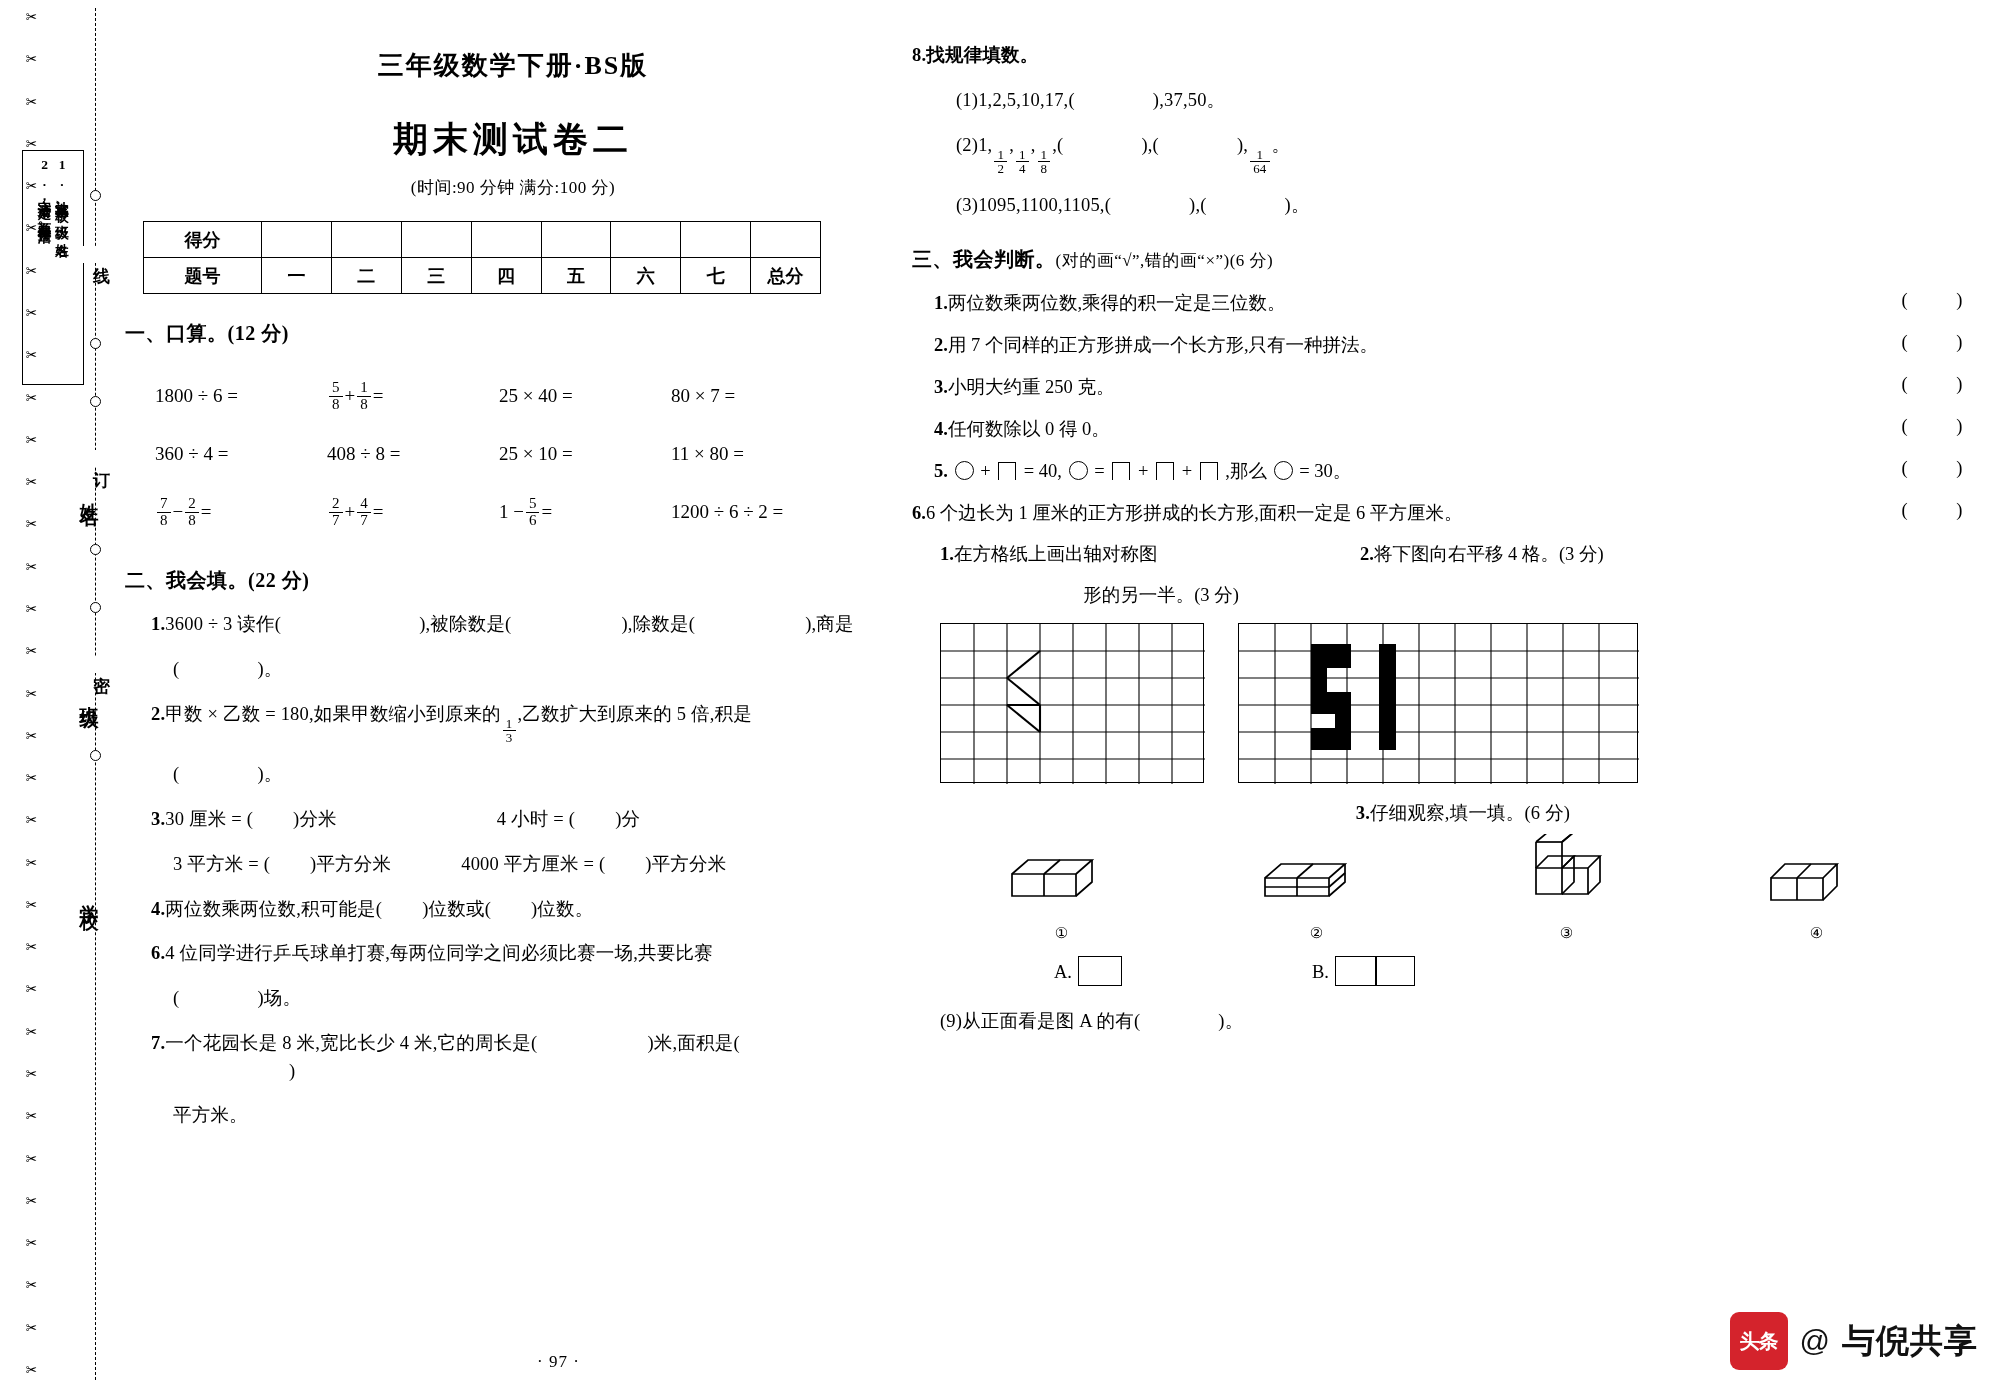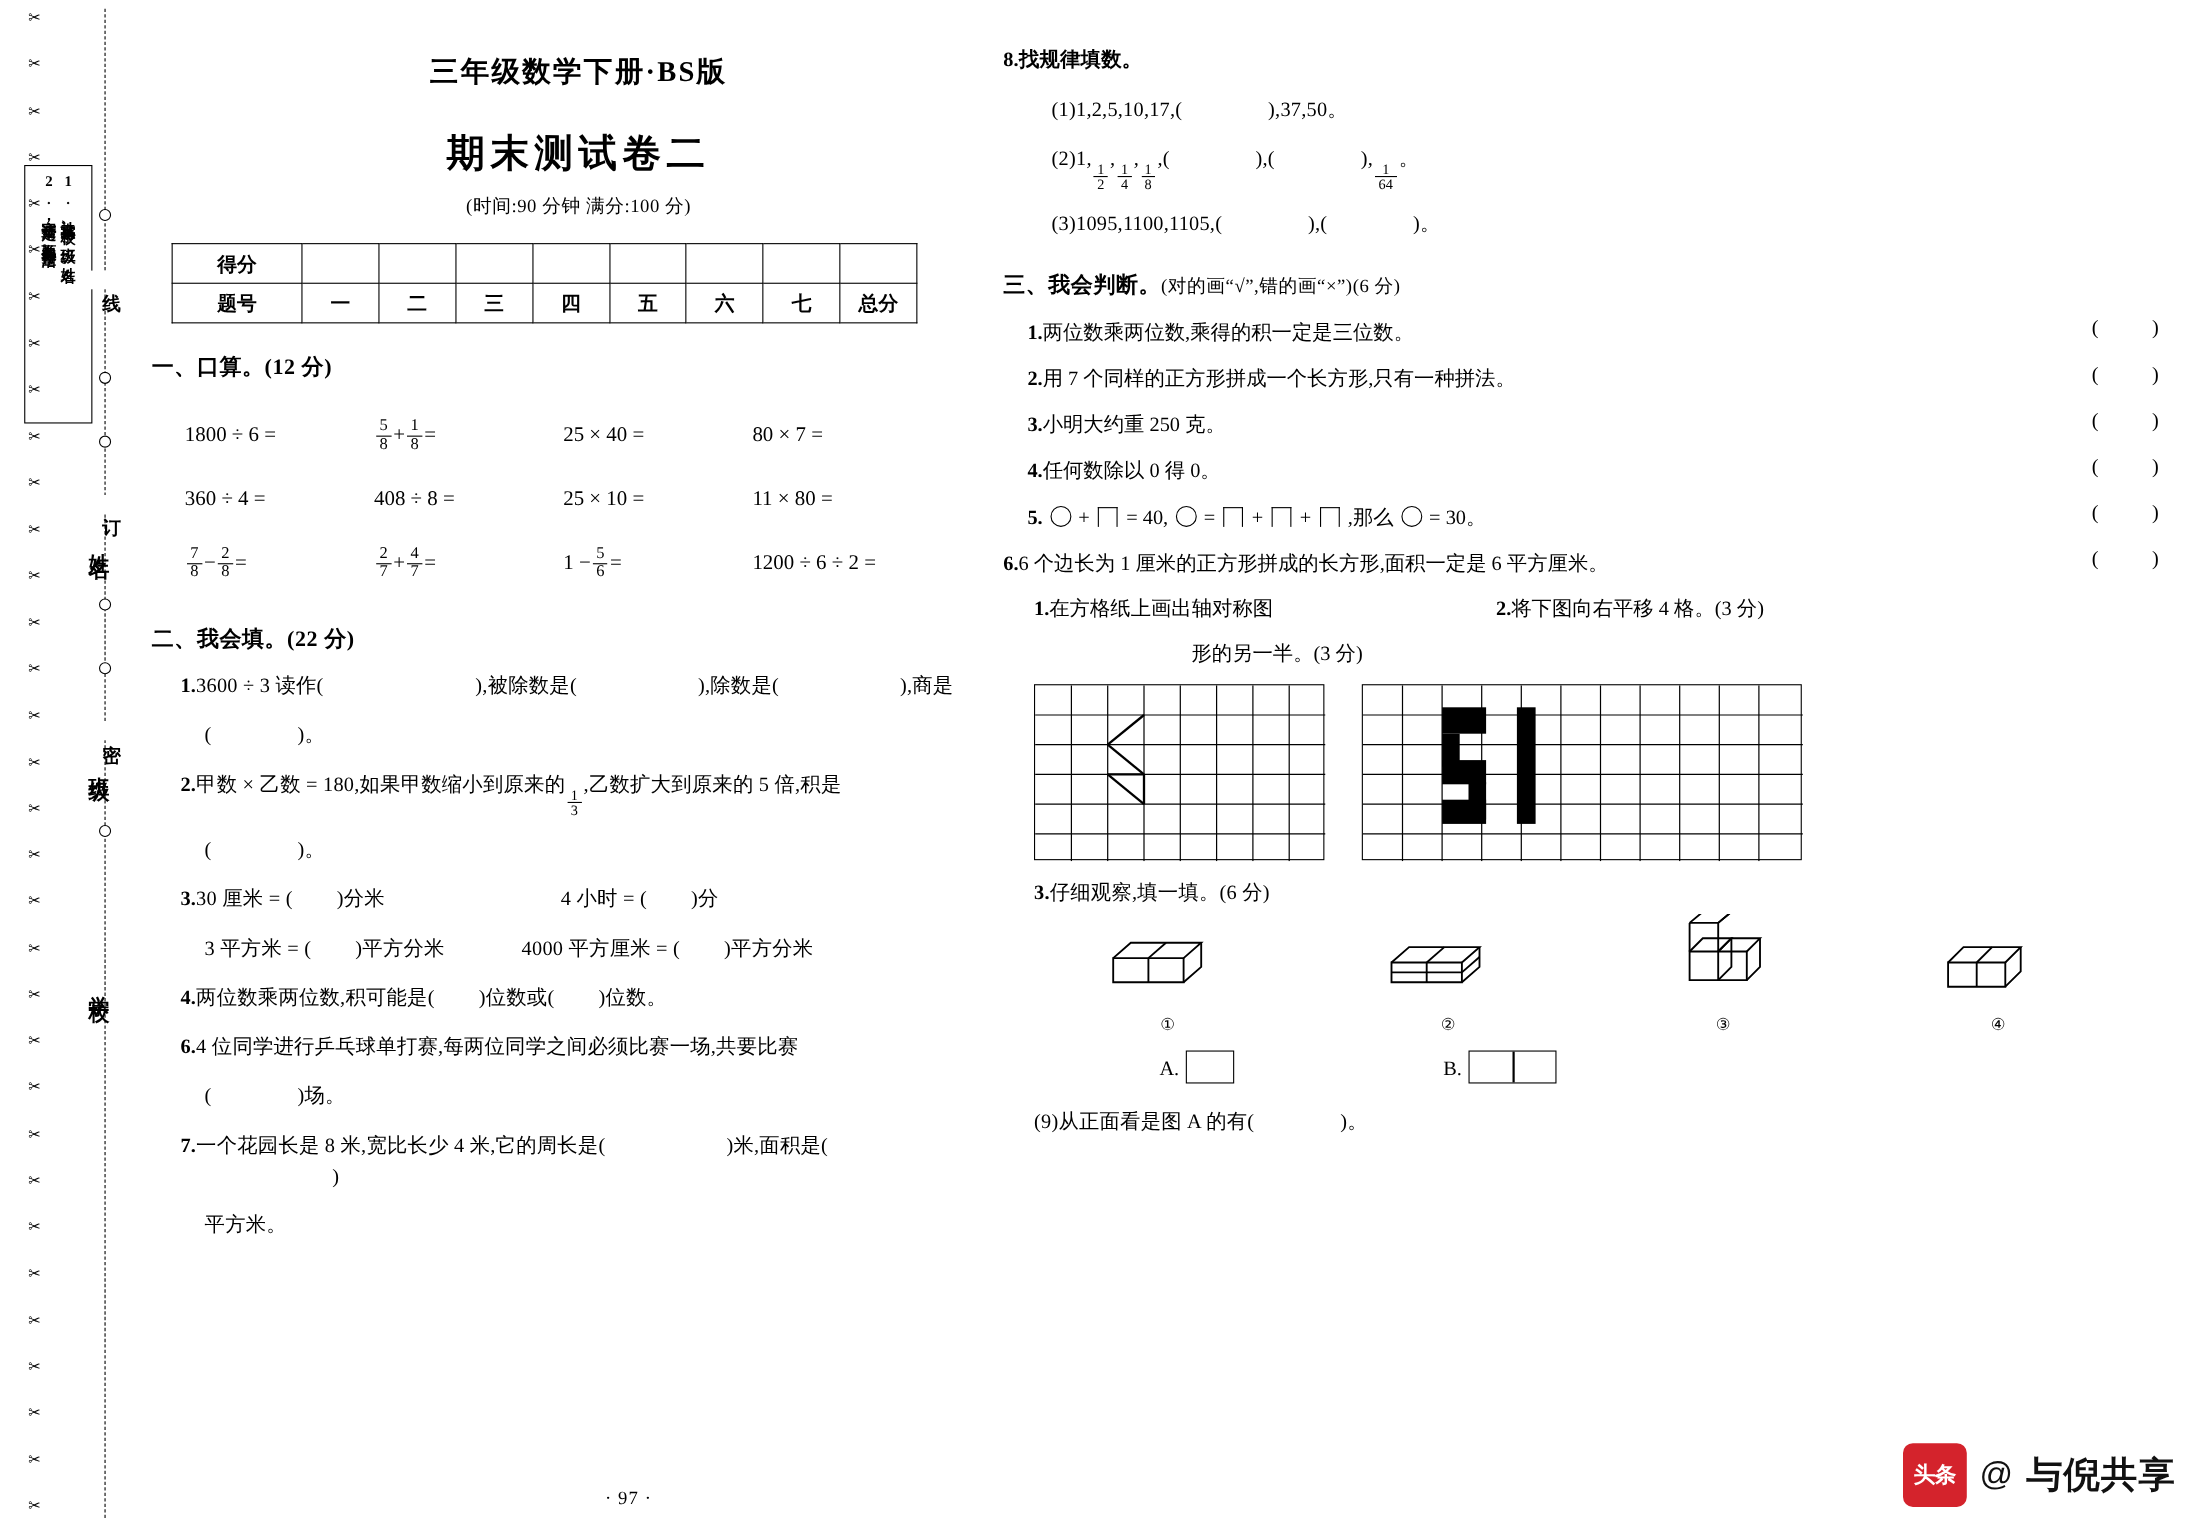--- a/index.html
+++ b/index.html
@@ -33,21 +33,21 @@
   .rail-word { position:absolute; left:0; width:34px; writing-mode:vertical-rl;
      text-orientation:upright; font-size:17px; font-weight:700; letter-spacing:3px;
      background:#fff; padding:7px 0; text-align:center; }
   .rail-dot { position:absolute; left:11px; width:11px; height:11px; border:1.5px solid #000;
      border-radius:50%; background:#fff; }
   .stu-field { position:absolute; left:58px; width:44px; writing-mode:vertical-rl;
      text-orientation:upright; font-size:19px; font-weight:700; letter-spacing:5px; }
 
   
   .col { position:absolute; top:0; height:1388px; }
-  .col-left  { left:112px;  width:780px; padding:26px 14px 0 22px; }
+  .col-left  { left:99px;  width:780px; padding:26px 14px 0 22px; }
   .col-right { left:900px; width:1100px; padding:26px 14px 0 4px; }
 
   .hdr-sub { text-align:center; font-size:26px; font-weight:700;
      font-family:"Liberation Serif", serif; letter-spacing:2px; margin:22px 0 0 40px; }
   .hdr-title { text-align:center; font-size:35px; font-weight:700; letter-spacing:5px;
      margin:33px 0 0 40px; }
   .hdr-meta { text-align:center; font-size:17px; margin:13px 0 0 40px; letter-spacing:.5px; }
 
   
   table.score { border-collapse:collapse; width:678px; margin:22px 0 0 22px; table-layout:fixed; }
@@ -469,21 +469,21 @@
             <rect x="72" y="44" width="16" height="30"></rect>
             <rect x="72" y="68" width="40" height="22"></rect>
             <rect x="96" y="88" width="16" height="34"></rect>
             <rect x="72" y="104" width="40" height="22"></rect>
             <rect x="140" y="20" width="17" height="106"></rect>
           </g>
         </svg>
       </div>
     </div>
 
-    <div class="q" style="margin-left:36px;">
+    <div class="q" style="margin-left:36px;text-align:center;">
       <span class="num">3.</span><span>仔细观察,填一填。</span><span>(6 分)</span>
     </div>
 
     <div class="solids">
       <div class="solid-item">
         <svg width="120" height="64">
           <g stroke="#000" stroke-width="1.7" fill="none">
             <path d="M10 48 L10 26 L74 26 L74 48 Z"></path>
             <path d="M10 26 L26 12 L90 12 L74 26"></path>
             <path d="M90 12 L90 34 L74 48"></path>

